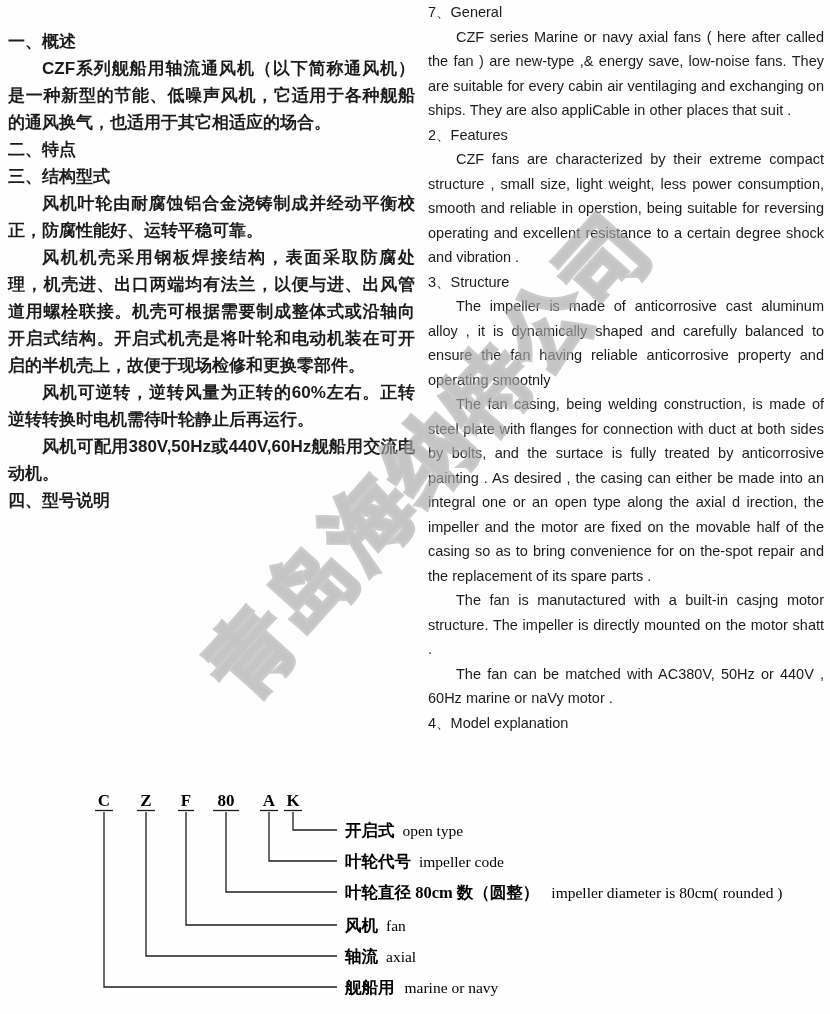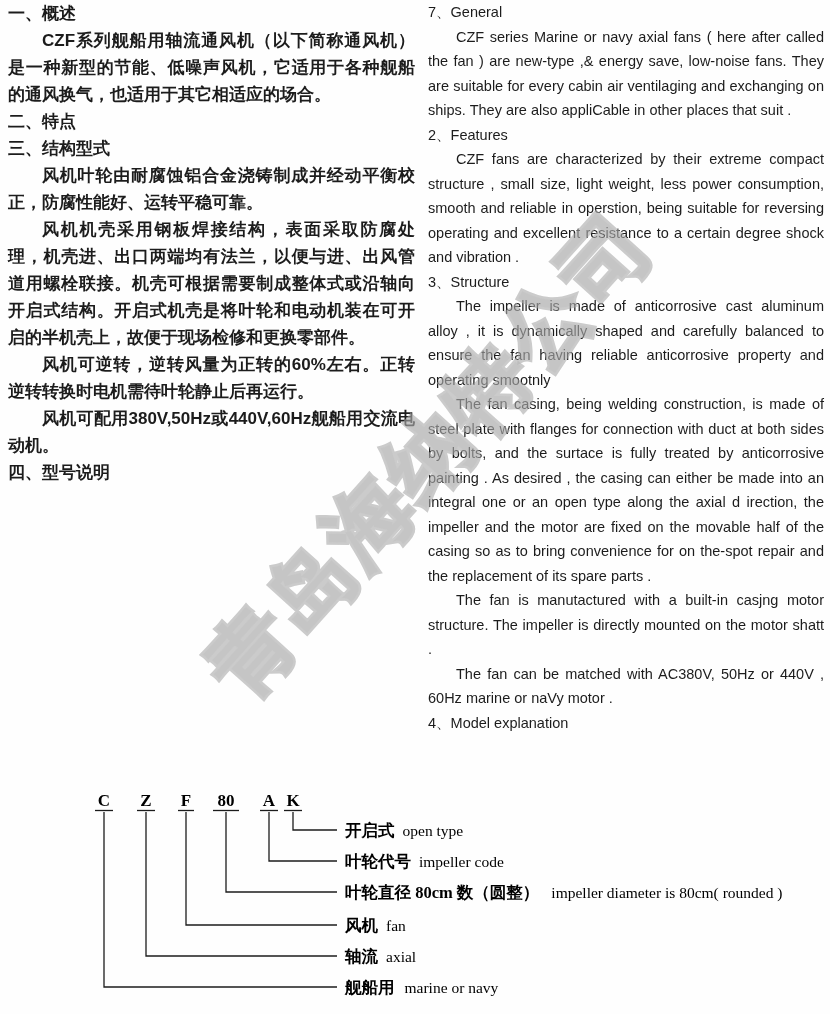--- a/index.html
+++ b/index.html
@@ -3,21 +3,21 @@
 <meta charset="utf-8">
 <style>
   html,body{margin:0;padding:0;background:#e8e8e8;}
   .page{
     position:relative;width:830px;height:1014px;margin:0 auto;
     background:#fefefe;overflow:hidden;
     font-family:"Liberation Sans", sans-serif;color:#1c1c1c;
   }
   
   .col{position:absolute;top:0;}
-  .col-left{left:8px;width:407px;font-size:17px;line-height:27px;font-weight:bold;text-align:justify;}
+  .col-left{left:8px;width:407px;font-size:17px;line-height:27px;font-weight:bold;text-align:justify;margin-top:28px;}
   .col-right{left:428px;width:396px;font-size:14.5px;line-height:24.5px;text-align:justify;}
   .col p,.col h3{margin:0;padding:0;font-size:inherit;line-height:inherit;}
   .col-left p{text-indent:2em;}
   .col-right p{text-indent:28px;}
   .col-left h3{font-weight:bold;}
   .col-right h3{font-weight:normal;}
   
   .l-h1{margin-top:30px;}
   .l-h2{margin-top:22px;}
   .l-h3{margin-top:44px;}

